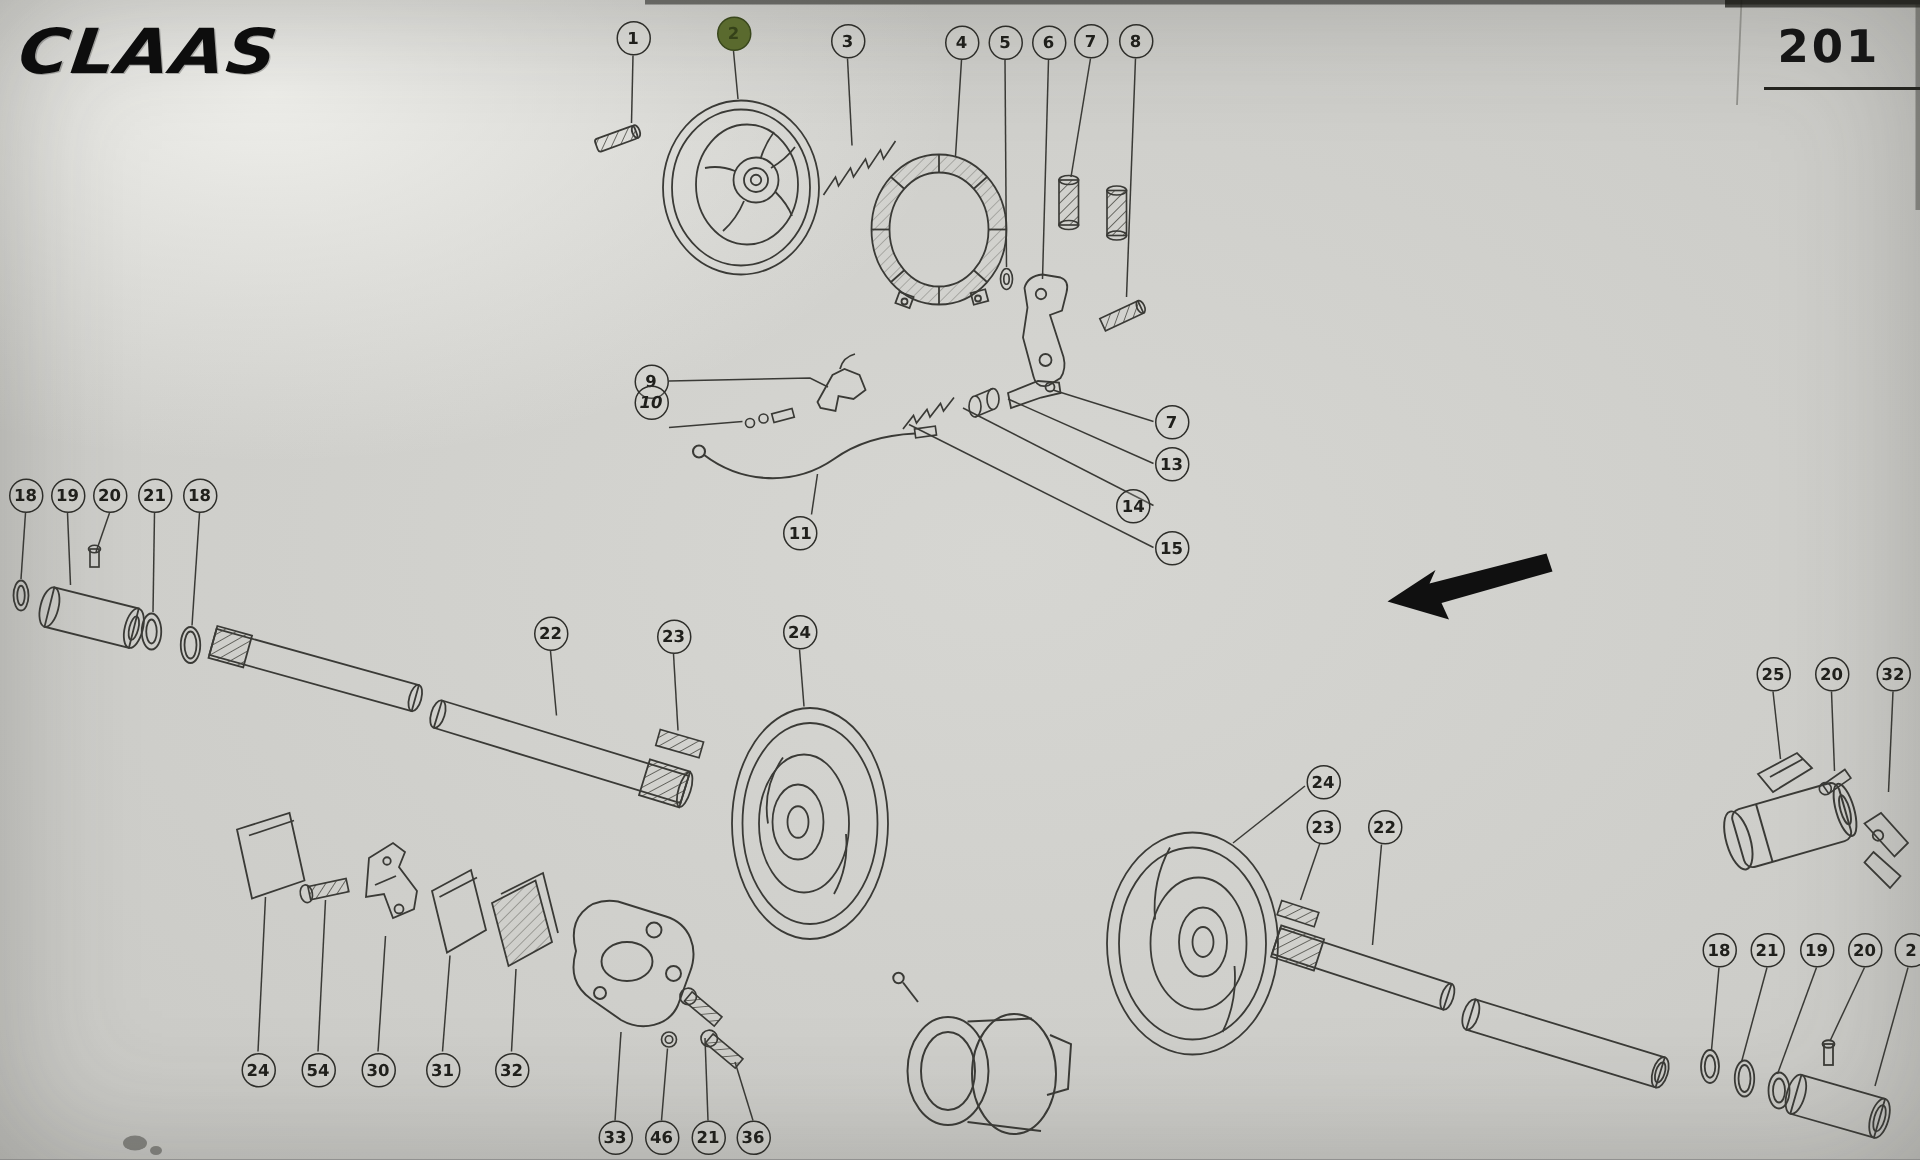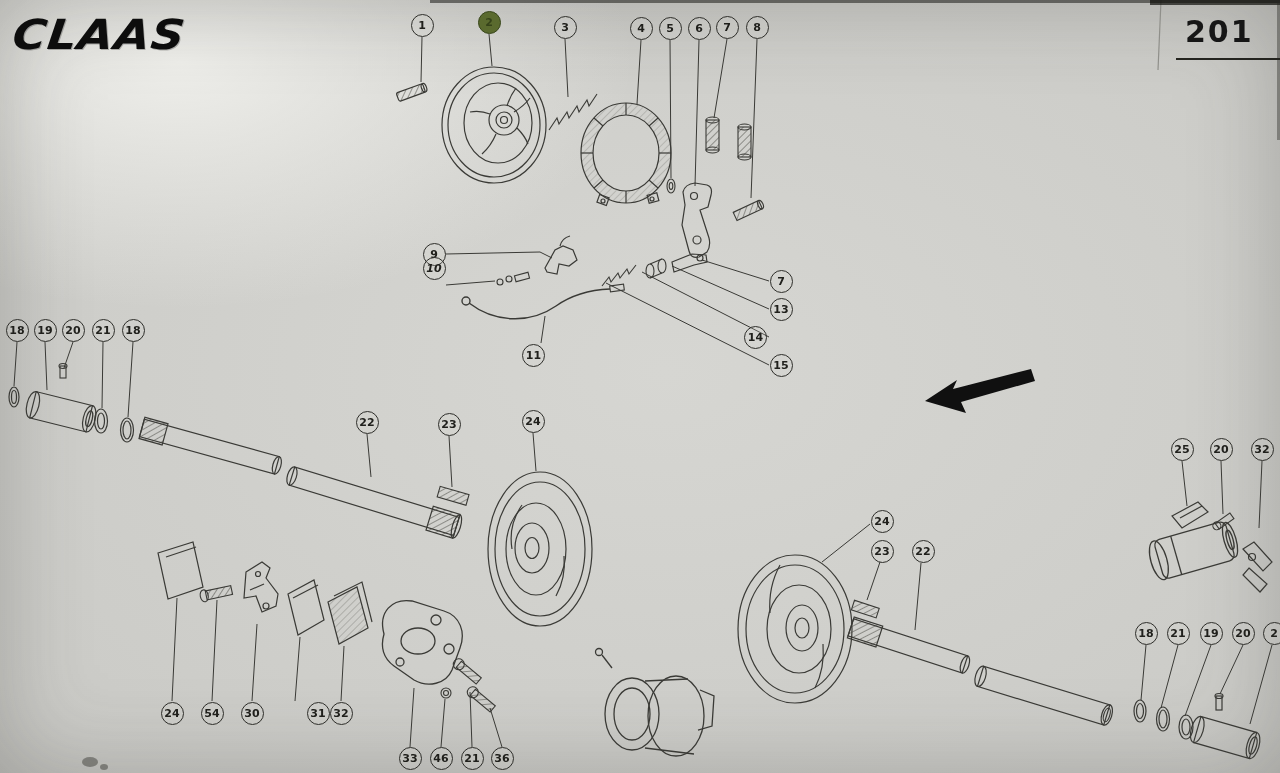--- a/index.html
+++ b/index.html
@@ -427,21 +427,21 @@
       <div class="callout" style="left: 870.5px; top: 539.5px;">23</div>
       <div class="callout" style="left: 911.5px; top: 539.5px;">22</div>
       <div class="callout" style="left: 1134.5px; top: 621.5px;">18</div>
       <div class="callout" style="left: 1166.5px; top: 621.5px;">21</div>
       <div class="callout" style="left: 1199.5px; top: 621.5px;">19</div>
       <div class="callout" style="left: 1231.5px; top: 621.5px;">20</div>
       <div class="callout" style="left: 1262.5px; top: 621.5px;">2</div>
       <div class="callout" style="left: 160.5px; top: 701.5px;">24</div>
       <div class="callout" style="left: 200.5px; top: 701.5px;">54</div>
       <div class="callout" style="left: 240.5px; top: 701.5px;">30</div>
-      <div class="callout" style="left: 283.5px; top: 701.5px; margin-left: 23px;">31</div>
+      <div class="callout" style="left: 283.5px; top: 701.5px;">31</div>
       <div class="callout" style="left: 329.5px; top: 701.5px;">32</div>
       <div class="callout" style="left: 398.5px; top: 746.5px;">33</div>
       <div class="callout" style="left: 429.5px; top: 746.5px;">46</div>
       <div class="callout" style="left: 460.5px; top: 746.5px;">21</div>
       <div class="callout" style="left: 490.5px; top: 746.5px;">36</div>
     </div>
 
   <div id="edge-top" class="edge"></div>
   <div id="edge-top-right" class="edge"></div>
   <div id="edge-right" class="edge"></div>

